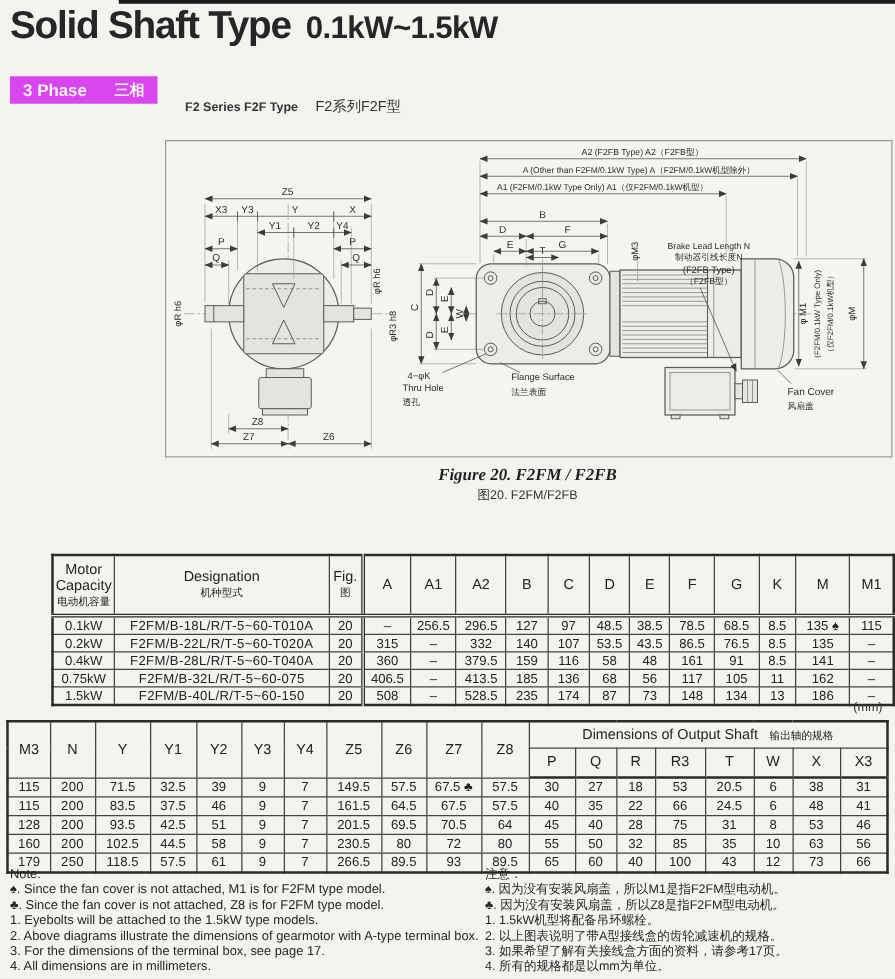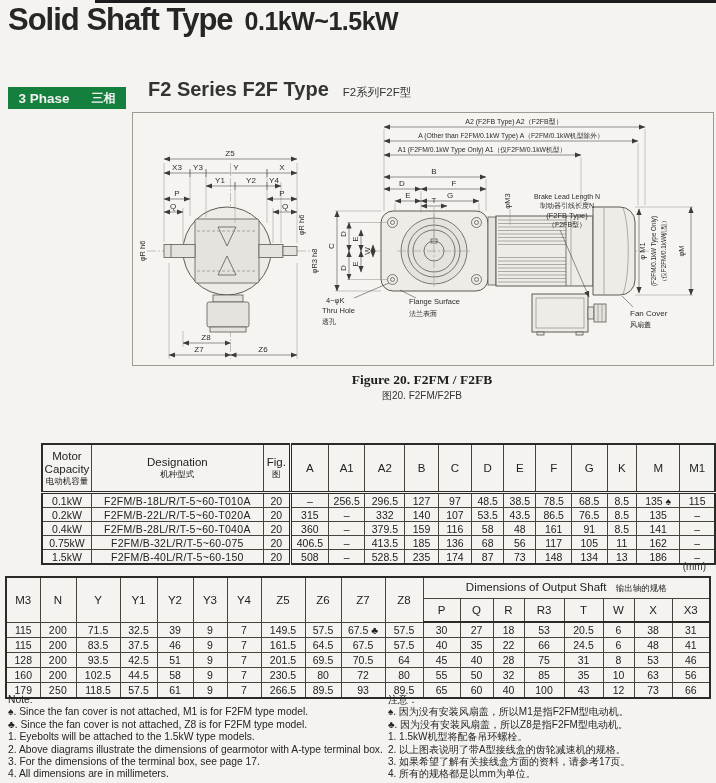--- a/index.html
+++ b/index.html
@@ -5,27 +5,27 @@
   html,body{margin:0;padding:0;background:#e9e8e4;}
   .page{position:relative;width:716px;height:783px;background:#f4f3f0;
         font-family:"Liberation Sans",sans-serif;color:#222;overflow:hidden;}
   .topstrip{position:absolute;left:95px;top:0;width:621px;height:3px;background:#1c1c1c;}
 
   .title{position:absolute;left:8px;top:2px;display:flex;align-items:baseline;gap:12px;color:#262626;white-space:nowrap;}
   .title .en{font-size:31px;font-weight:bold;letter-spacing:-1px;}
   .title .cn{font-size:27px;font-weight:bold;}
   .title .range{font-size:25px;font-weight:bold;letter-spacing:-0.5px;}
 
-  .badge{position:absolute;left:8px;top:87px;width:118px;height:22px;background:#15803d;color:#f2f2f2;
+  .badge{position:absolute;left:8px;top:61px;width:118px;height:22px;background:#d946ef;color:#f2f2f2;
          display:flex;align-items:center;justify-content:center;gap:22px;font-weight:bold;}
   .badge .en{font-size:13.5px;}
   .badge .cn{font-size:12px;}
 
   .series{position:absolute;left:148px;top:78px;display:flex;align-items:baseline;gap:14px;color:#333;}
-  .series .en{font-size:20px;font-weight:bold;}
+  .series .en{font-size:10px;font-weight:bold;}
   .series .cn{font-size:11.5px;}
 
   .figure-box{position:absolute;left:132px;top:112px;width:580px;height:252px;
               border:1px solid #9c9c97;background:#f5f4f1;}
   .figure-box svg{display:block;}
   .figure-box svg text{font-family:"Liberation Sans",sans-serif;fill:#2b2b28;}
   .t8{font-size:8px;}
   .t75{font-size:7.5px;}
   .t7{font-size:7px;}
   .t68{font-size:6.8px;}
@@ -36,21 +36,21 @@
   .lnn{stroke:#5b5b56;stroke-width:.8;fill:none;}
   .fin{stroke:#7d7c75;stroke-width:.6;fill:none;}
   .dim{stroke:#4c4b47;stroke-width:.6;fill:none;}
   .arr{marker-start:url(#ah);marker-end:url(#ah);}
   .are{marker-end:url(#ah);}
   .ext{stroke:#91908a;stroke-width:.5;fill:none;}
   .cl{stroke:#8d8c86;stroke-width:.5;stroke-dasharray:9 2 2 2;fill:none;}
   .dsh{stroke:#7d7c75;stroke-width:.6;stroke-dasharray:3 2;fill:none;}
 
   .caption{position:absolute;left:132px;top:372px;width:580px;text-align:center;}
-  .caption .en{font-family:"Liberation Serif",serif;font-weight:bold;font-size:13.5px;color:#1e1e1e;}
+  .caption .en{font-family:"Liberation Serif",serif;font-style:italic;font-weight:bold;font-size:13.5px;color:#1e1e1e;}
   .caption .cn{font-size:10px;color:#333;margin-top:1px;}
 
   table{border-collapse:collapse;table-layout:fixed;}
   th,td{border:1px solid #45443f;font-weight:normal;text-align:center;padding:0;overflow:hidden;white-space:nowrap;}
   .t1,.t2{position:absolute;left:5px;}
   .t1{top:443px;padding-left:36px;}
   .t2{top:576px;}
   .t1 table,.t2 table{border:2px solid #2a2a26;}
   .t1 thead th{height:46px;font-size:11.5px;border-bottom:3px double #2a2a26;}
   .t1 tbody td{height:13px;font-size:10.5px;}

